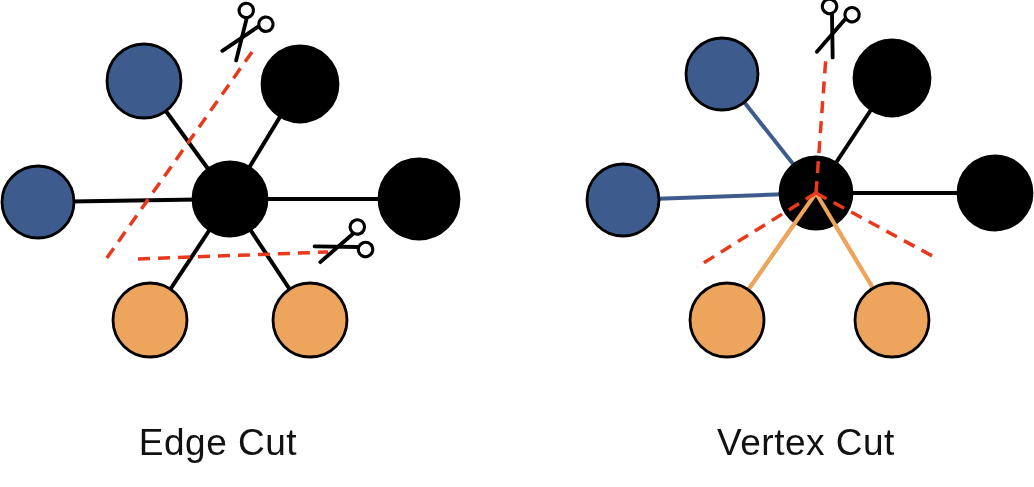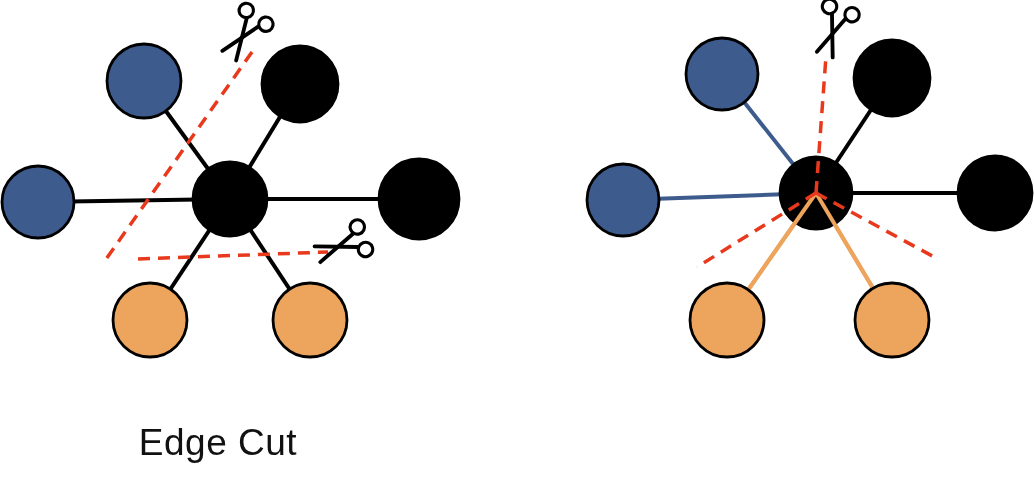--- a/index.html
+++ b/index.html
@@ -86,13 +86,14 @@
         <line x1="816" y1="193" x2="936" y2="258" stroke="#E8391D" stroke-width="3.5" stroke-dasharray="12 8" stroke-linecap="butt"></line>
         <g transform="translate(833 32) rotate(-70) scale(1.2)">
           <line x1="14" y1="6" x2="-20" y2="-7" stroke="#000000" stroke-width="3.2" stroke-linecap="round"></line>
           <line x1="14" y1="-6" x2="-20" y2="7" stroke="#000000" stroke-width="3.2" stroke-linecap="round"></line>
           <circle cx="19" cy="10" r="6" fill="#ffffff" stroke="#000000" stroke-width="2.6"></circle>
           <circle cx="19" cy="-10" r="6" fill="#ffffff" stroke="#000000" stroke-width="2.6"></circle>
         </g>
       </g>
     </svg>
   <div class="caption caption-left">Edge Cut</div>
+  <div class="caption caption-right">Vertex Cut</div>
 </div>
 
 </body></html>

